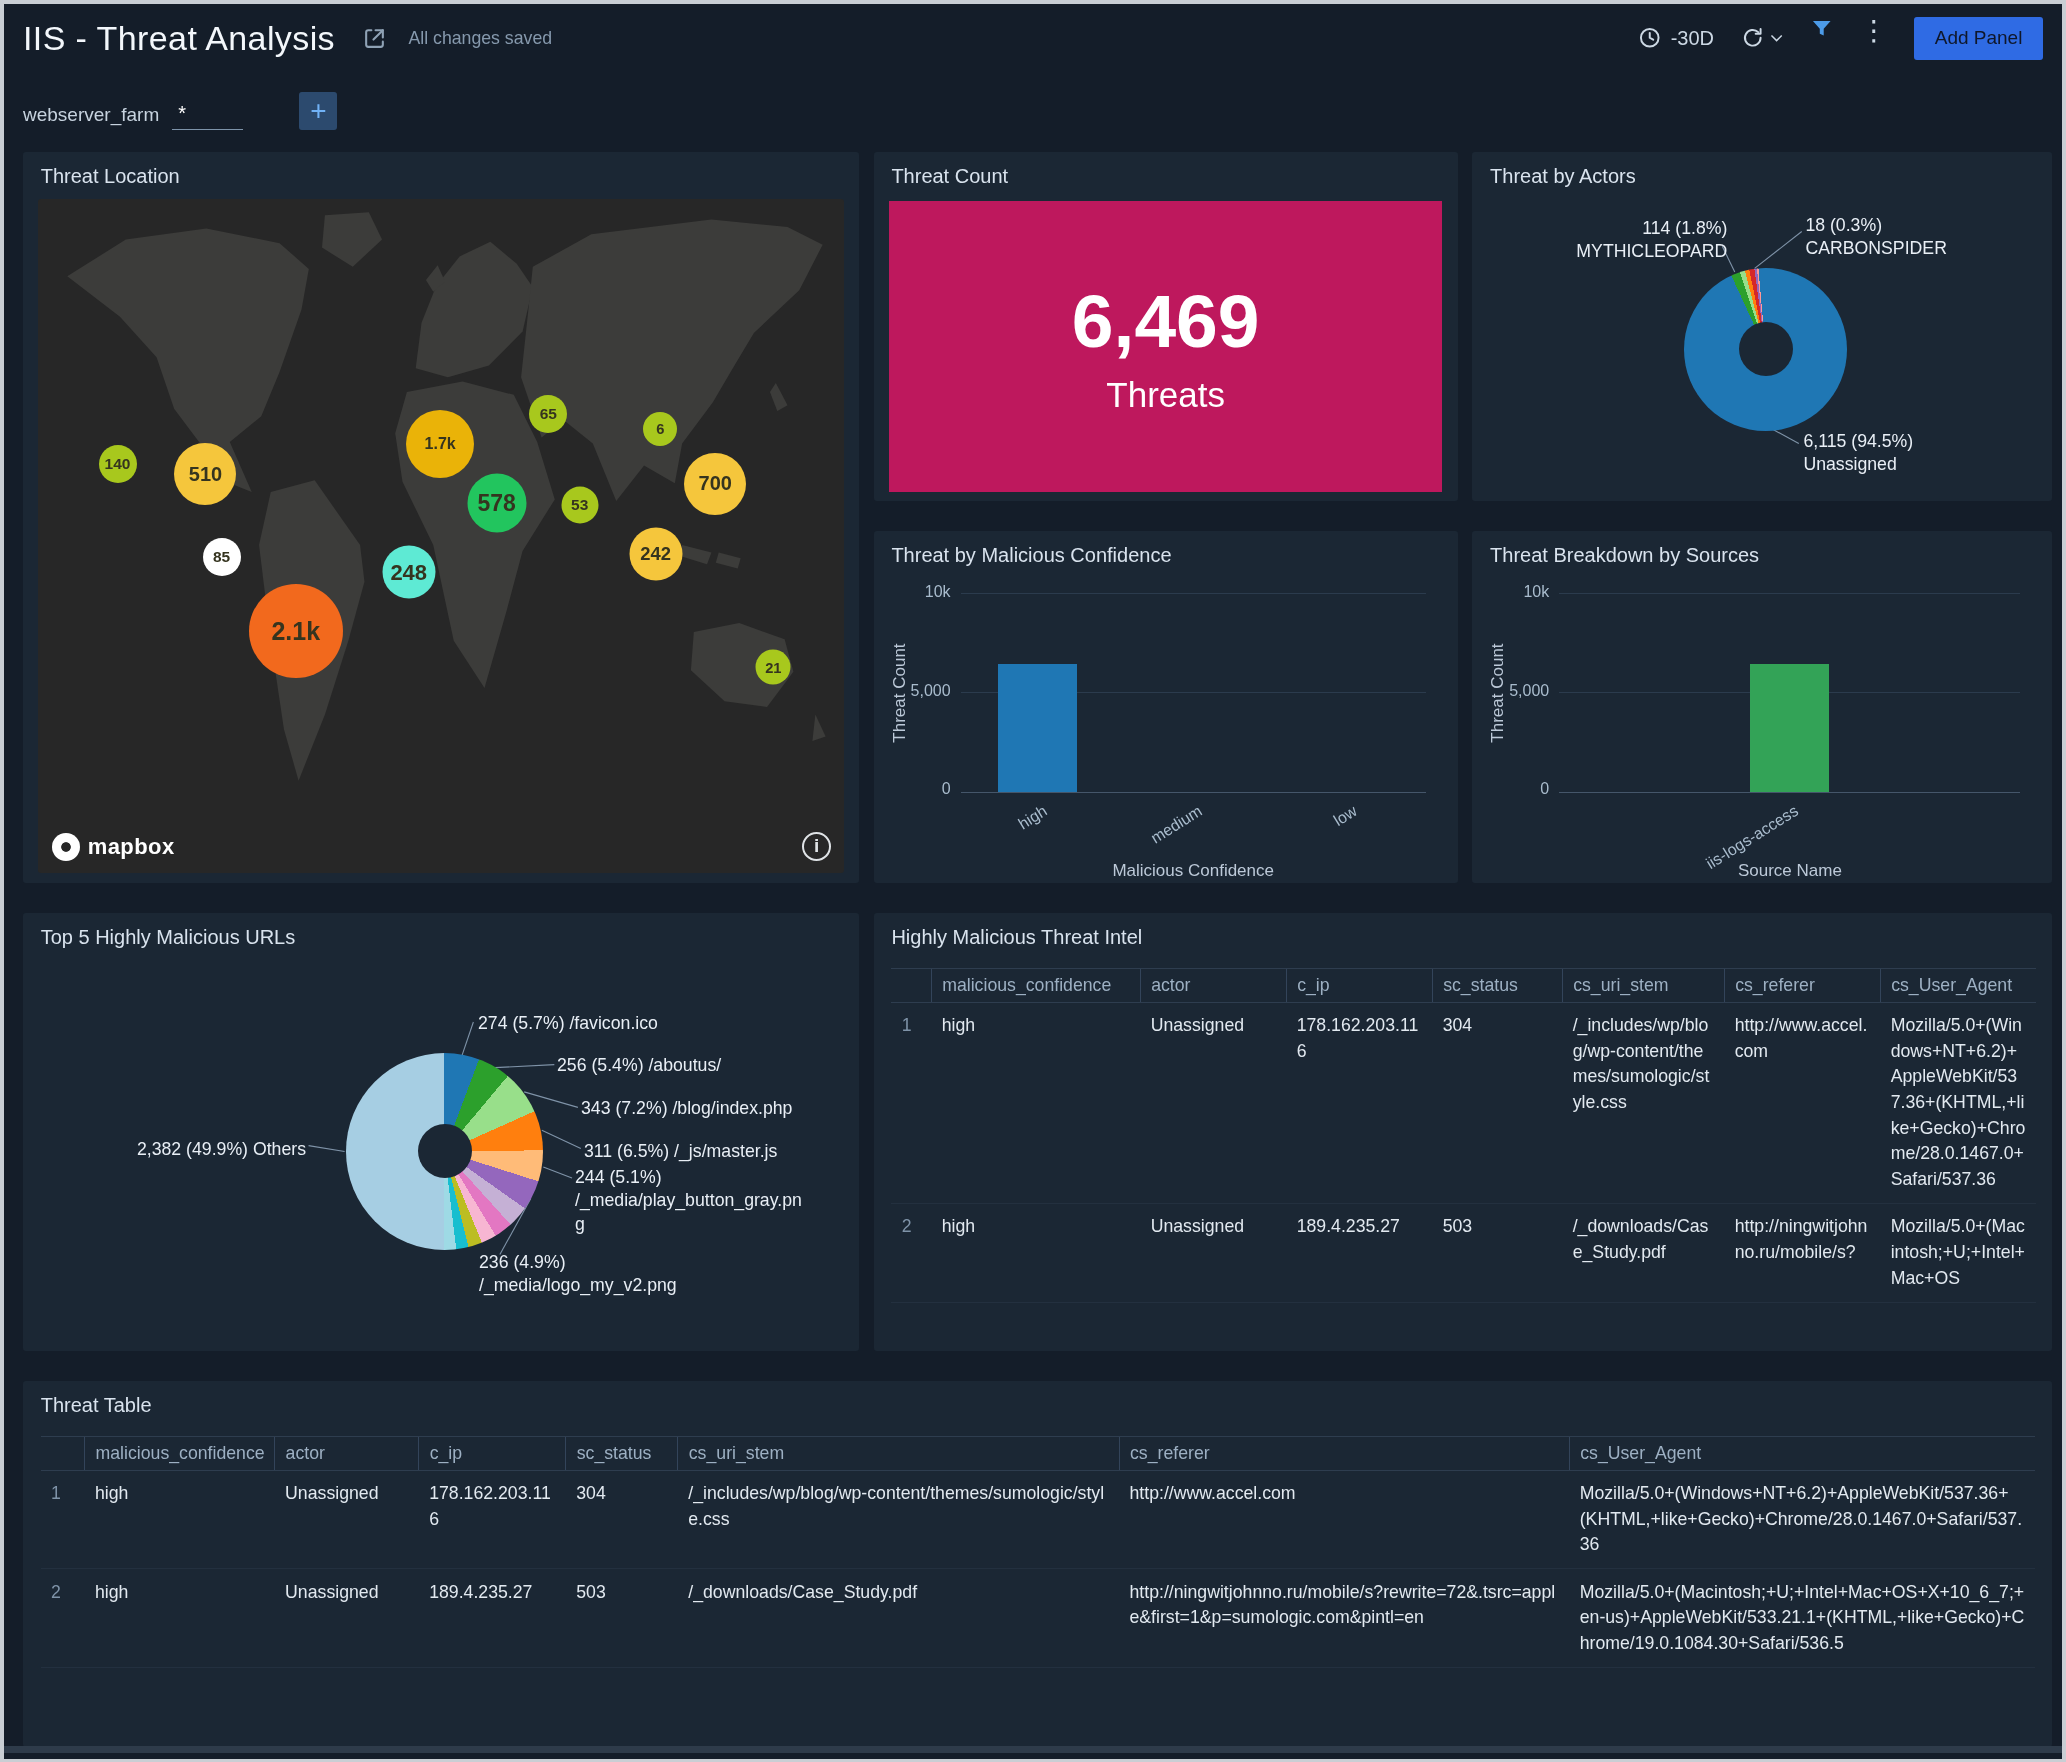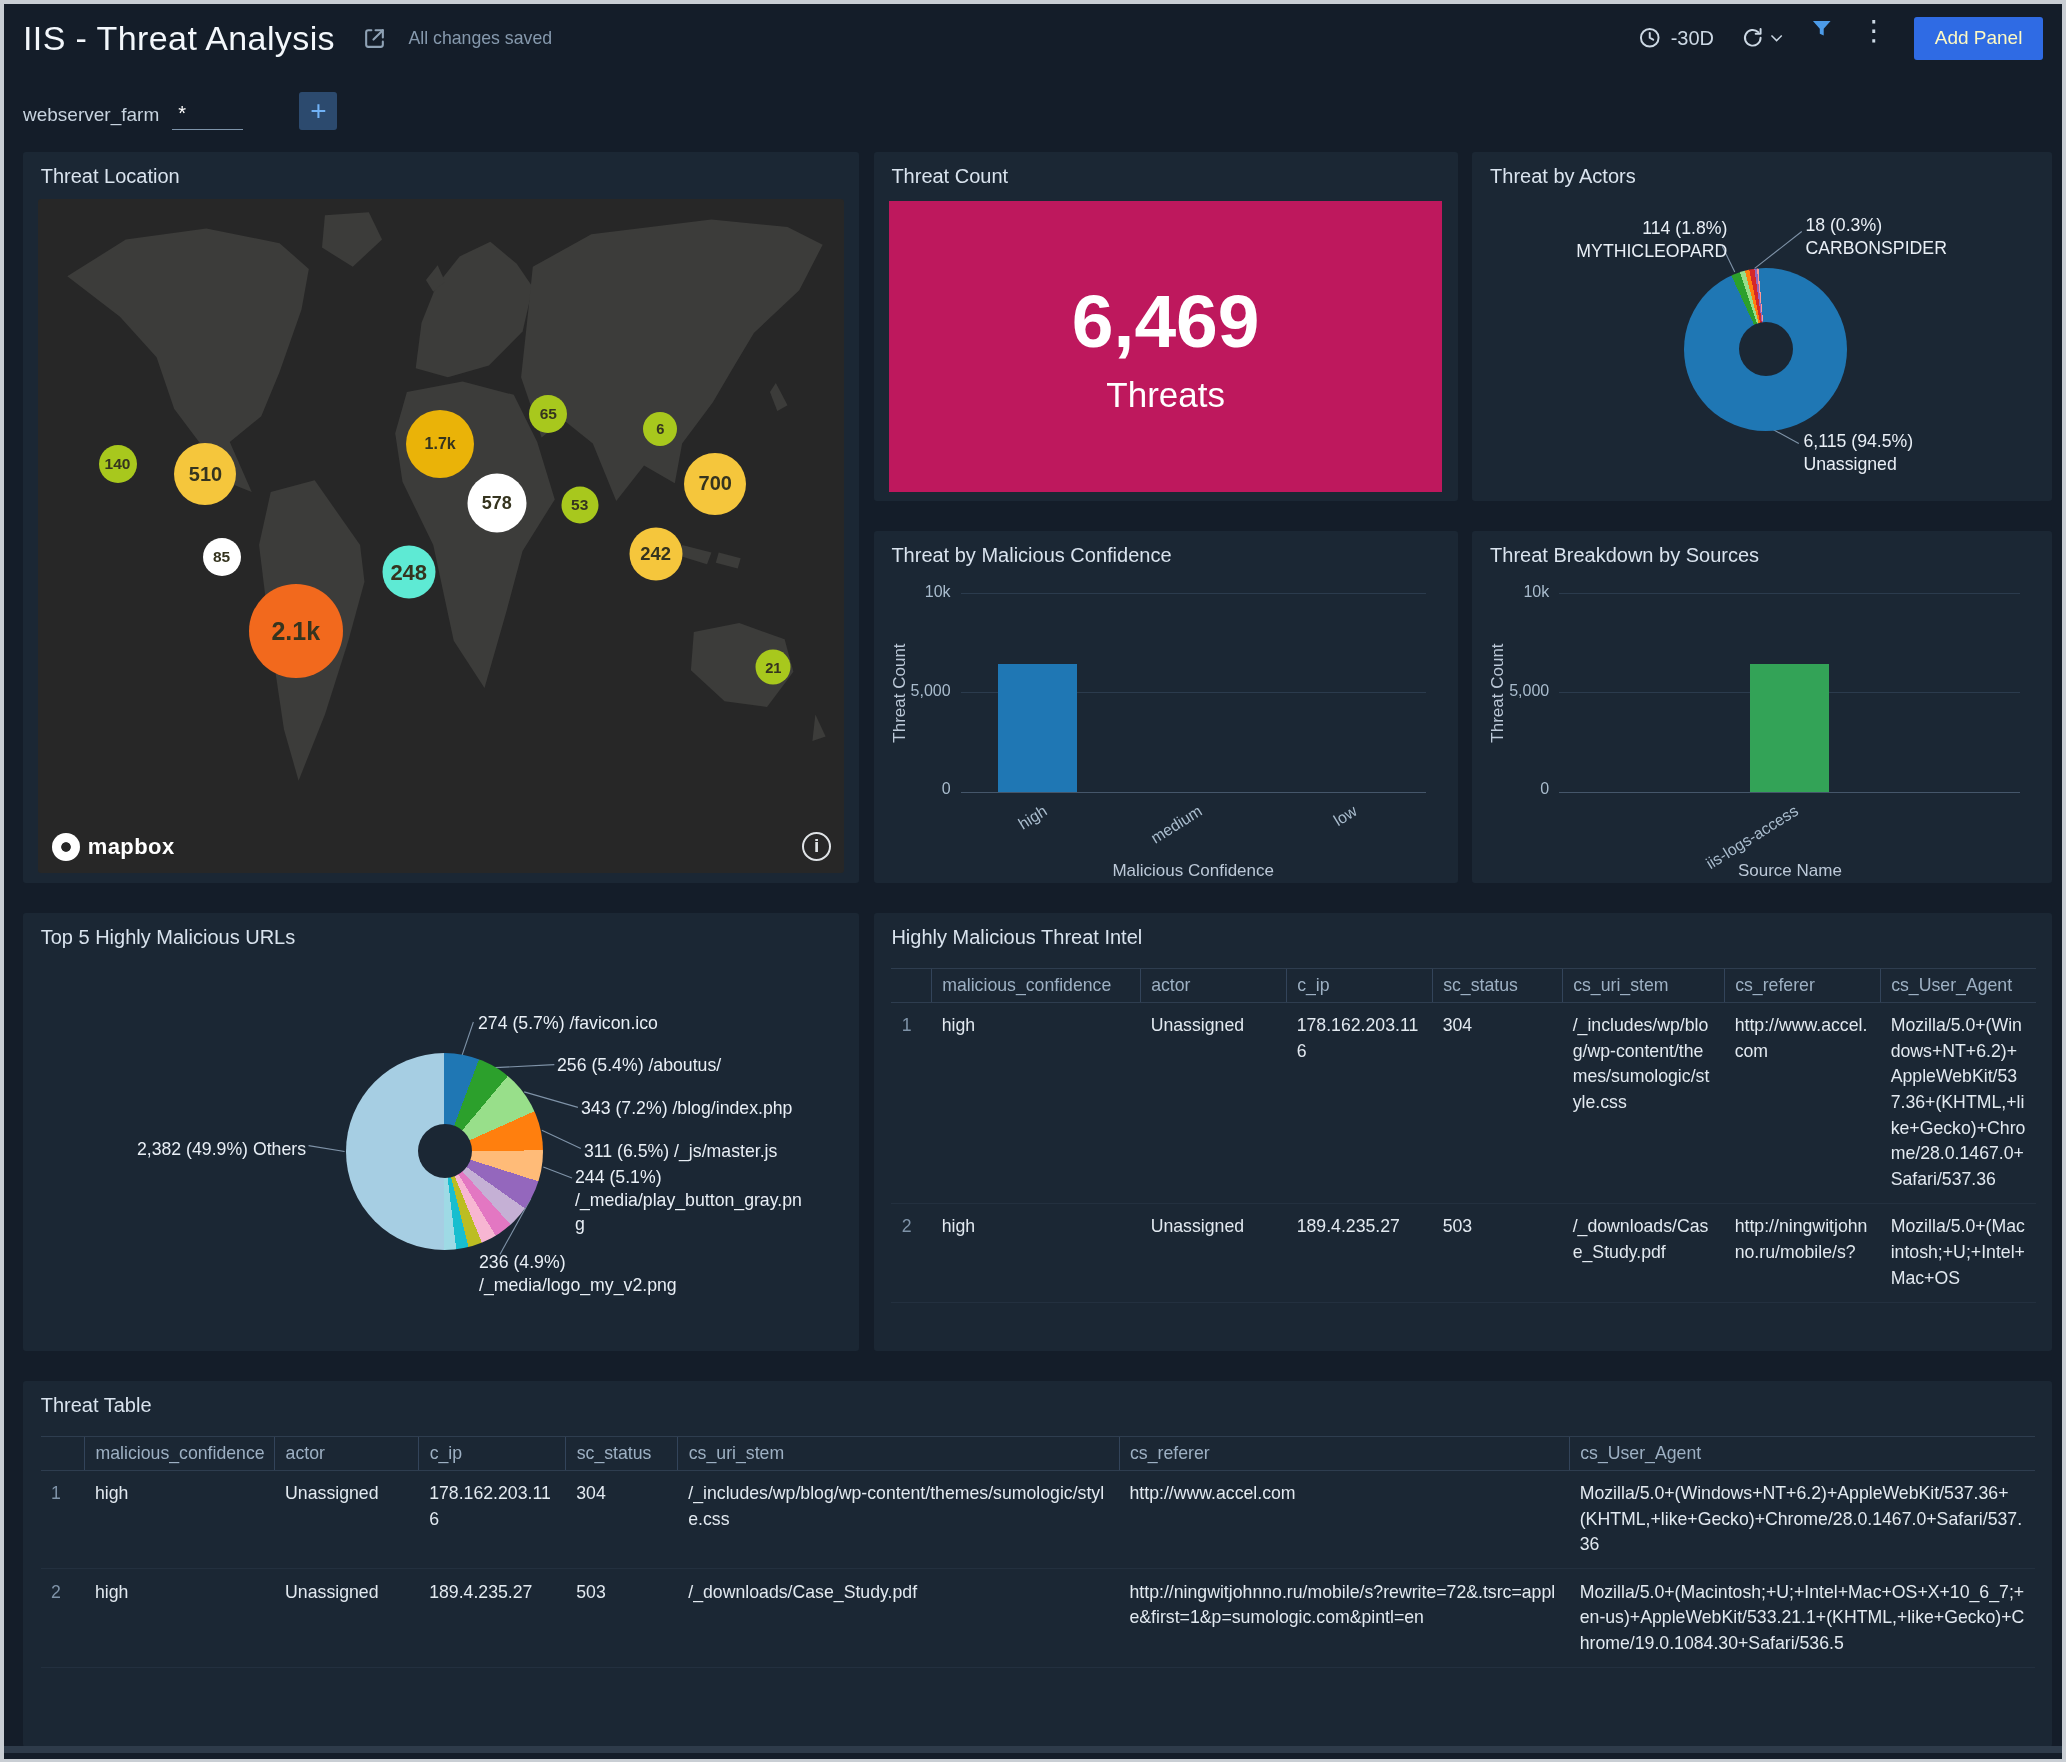--- a/index.html
+++ b/index.html
@@ -21,21 +21,21 @@
   }
   h1 { margin:0; font-size:34px; font-weight:400; color:#f3f7fb; letter-spacing:0.4px; }
   .share-icon { margin-left:26.5px; display:inline-flex; }
   .saved { margin-left:22px; font-size:17.7px; color:#8699ad; }
   .header-right { margin-left:auto; display:flex; gap:26.5px; }
   .time-control { display:flex; align-items:center; gap:8.8px; color:#ccd8e4; font-size:20px; }
   .refresh-control { display:flex; align-items:center; gap:5.9px; }
   .kebab { font-size:28px; color:#ccd8e4; line-height:1; }
   .add-panel {
     height:43px; padding:0 20.6px; border:none; border-radius:2.9px;
-    color:#fef9c3; font-size:19px; cursor:pointer;
+    color:#0f172a; font-size:19px; cursor:pointer;
   }
 
   
   .filter-row { height:77px; display:flex; align-items:flex-end; padding:0 19px 19px; }
   .filter-name { font-size:19px; color:#c7d3df; padding-bottom:4.4px; }
   .filter-input {
     margin-left:13.2px; width:71px; font-size:20px; color:#fff;
     border-bottom:1.5px solid #7d93a9; padding:0 5.9px 4.4px; display:inline-block;
   }
   .add-filter {
@@ -231,21 +231,21 @@
           <path d="M530,110 l16,-20 l10,22 l-16,14 Z"></path>
         </g>
       </svg>
       <div style="position:absolute;inset:0;">
           <div class="bubble" style="left: 9.9%; top: 39.3%; height: 38px; width: 38px; background: rgb(168, 200, 29); font-size: 15.5px;">140</div>
           <div class="bubble" style="left: 20.8%; top: 40.9%; height: 62px; width: 62px; background: rgb(245, 198, 60); font-size: 20px;">510</div>
           <div class="bubble" style="left: 22.8%; top: 53.2%; height: 38px; width: 38px; background: #ffffff; font-size: 15.5px;">85</div>
           <div class="bubble" style="left: 32%; top: 64.2%; height: 94px; width: 94px; background: rgb(242, 105, 29); font-size: 25px;">2.1k</div>
           <div class="bubble" style="left: 46%; top: 55.4%; height: 53px; width: 53px; background: #5eead4; font-size: 22px;">248</div>
           <div class="bubble" style="left: 49.9%; top: 36.4%; height: 68px; width: 68px; background: #eab308; font-size: 16px;">1.7k</div>
-          <div class="bubble" style="left: 56.9%; top: 45.2%; height: 59px; width: 59px; background: #ffffff; font-size: 18px;">578</div>
+          <div class="bubble" style="left: 56.9%; top: 45.2%; height: 59px; width: 59px; background: #22c55e; font-size: 23px;">578</div>
           <div class="bubble" style="left: 63.3%; top: 31.9%; height: 38px; width: 38px; background: rgb(168, 200, 29); font-size: 15.5px;">65</div>
           <div class="bubble" style="left: 67.2%; top: 45.4%; height: 37px; width: 37px; background: rgb(168, 200, 29); font-size: 15.5px;">53</div>
           <div class="bubble" style="left: 77.2%; top: 34.2%; height: 34px; width: 34px; background: rgb(168, 200, 29); font-size: 14.7px;">6</div>
           <div class="bubble" style="left: 84%; top: 42.3%; height: 62px; width: 62px; background: rgb(245, 198, 60); font-size: 20px;">700</div>
           <div class="bubble" style="left: 76.6%; top: 52.7%; height: 53px; width: 53px; background: rgb(245, 198, 60); font-size: 18.4px;">242</div>
           <div class="bubble" style="left: 91.2%; top: 69.5%; height: 35px; width: 35px; background: rgb(168, 200, 29); font-size: 14.7px;">21</div>
         </div>
       <div class="mapbox-logo">
         <span class="mb-icon"></span>
         <span class="mb-word">mapbox</span>

